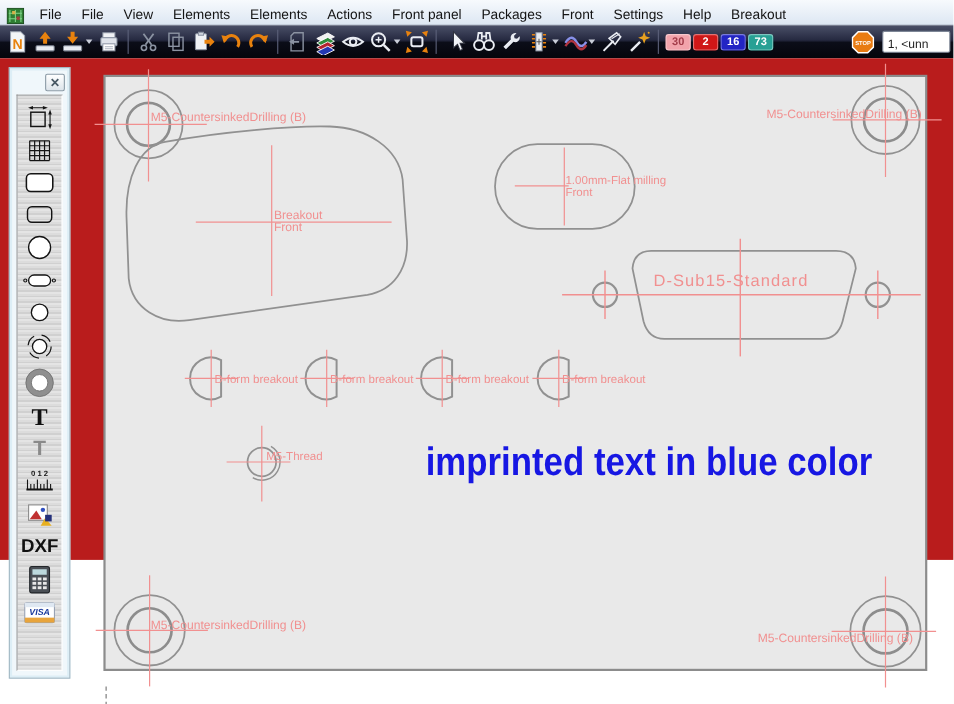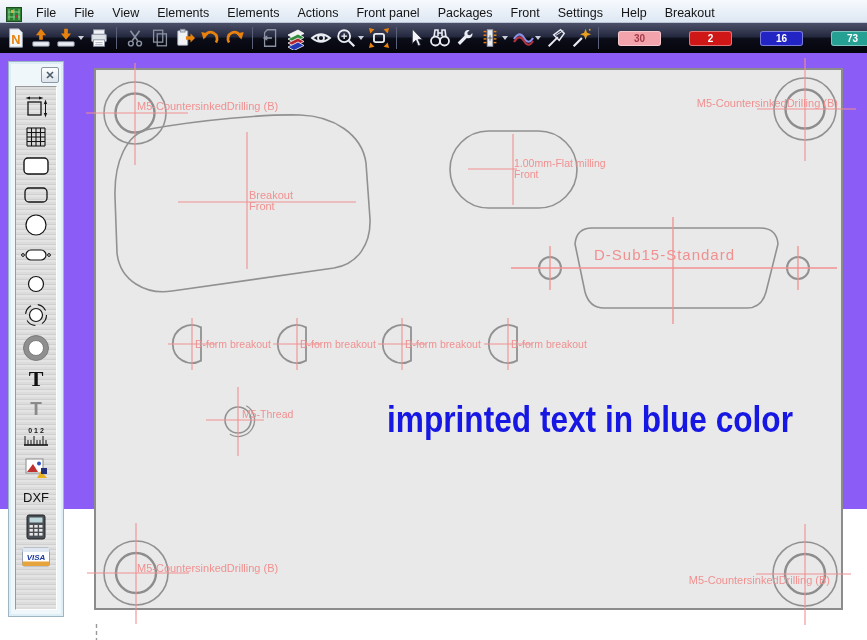--- a/index.html
+++ b/index.html
@@ -8,39 +8,39 @@
   
   .menubar{height:22px;display:flex;align-items:flex-end;background:linear-gradient(#f7fafd,#dde7f3);border-bottom:1px solid #bac6d6;font-size:12.5px;color:#141414}
   .appicon{margin:0 5px 0 6px;display:flex}
   .menu-item{padding:2px 9px;white-space:nowrap;cursor:default}
 
   
   .toolbar{height:30px;background:linear-gradient(#4b5068 0%,#252940 45%,#0b0d18 52%,#04050b 100%);display:flex;align-items:center;padding:0 3px;box-sizing:border-box}
   .tbtn{width:25px;height:26px;display:flex;align-items:center;justify-content:center;flex:0 0 auto}
   .tsep{width:1px;height:22px;background:#5c617a;margin:0 5px;flex:0 0 auto}
   .caret{width:0;height:0;border-left:3px solid transparent;border-right:3px solid transparent;border-top:4px solid #c9cdd8;margin:0 2px 0 0;flex:0 0 auto}
-  .badge{min-width:19px;height:15px;border-radius:3px;font-size:10px;font-weight:bold;display:flex;align-items:center;justify-content:center;margin:0 14px;padding:0 12px;box-shadow:inset 0 0 0 1px rgba(255,255,255,.4)}
+  .badge{min-width:19px;height:15px;border-radius:3px;font-size:10px;font-weight:bold;display:flex;align-items:center;justify-content:center;margin:0 1px;padding:0 2px;box-shadow:inset 0 0 0 1px rgba(255,255,255,.4)}
   .b30{background:#f2a3ab;color:#a33c49}.b2{background:#cf1717;color:#fff}
   .b16{background:#2224c4;color:#fff}.b99{background:#27a094;color:#fff}
   .stopbtn{margin-left:auto;display:flex;align-items:center}
   .selector{margin-left:7px;background:#fff;border:1px solid #7d8696;border-radius:2px;height:18px;width:52px;font-size:11px;display:flex;align-items:flex-end;padding:0 4px;color:#222;overflow:hidden;white-space:nowrap}
 
   
-  .main{position:relative;height:456px;background:#8b5cf6}
+  .main{position:relative;height:456px;background:#b91c1c}
   svg.canvas{position:absolute;left:0;top:0;display:block}
   svg.canvas text{font-family:"Liberation Sans",sans-serif}
 
   
   .palette{position:absolute;left:8px;top:8px;width:56px;height:556px;background:#f0f7fb;border:1px solid #9fb6c2;box-shadow:inset 0 0 0 2px #ddeef6;z-index:5;box-sizing:border-box}
   .pal-close{position:absolute;top:5px;right:4px;width:16px;height:14px;background:linear-gradient(#fff,#dde4ea);border:1px solid #8a99a5;border-radius:2px;display:flex;align-items:center;justify-content:center}
   .pal-well{position:absolute;left:6px;top:24px;width:42px;bottom:6px;border:1px solid #9a9a9a;border-right-color:#fdfdfd;border-bottom-color:#fdfdfd;background:repeating-linear-gradient(180deg,#dcdcdc 0 2px,#d0d0d0 2px 3px,#e4e4e4 3px 5px);display:flex;flex-direction:column;align-items:center;gap:5px;padding-top:7px;box-sizing:border-box;overflow:hidden}
   .tool{width:34px;min-height:24px;display:flex;align-items:center;justify-content:center}
   .tool-text-black{font-family:"Liberation Serif",serif;font-size:22px;font-weight:bold;color:#101010;line-height:1}
   .tool-text-gray{font-family:"Liberation Sans",sans-serif;font-size:19px;font-weight:bold;color:#8a8a8a;line-height:1}
-  .tool-dxf{font-size:13px;font-weight:normal;color:#101010}
+  .tool-dxf{font-size:17px;font-weight:bold;color:#101010}
 </style>
 </head>
 <body>
 
 <div class="window">
 
   <div class="menubar">
     <span class="appicon">
       <svg width="16" height="15" viewBox="0 0 16 15">
         <rect x="0.5" y="0.5" width="15" height="14" fill="#2e7d32" stroke="#1b4d1e"></rect>

